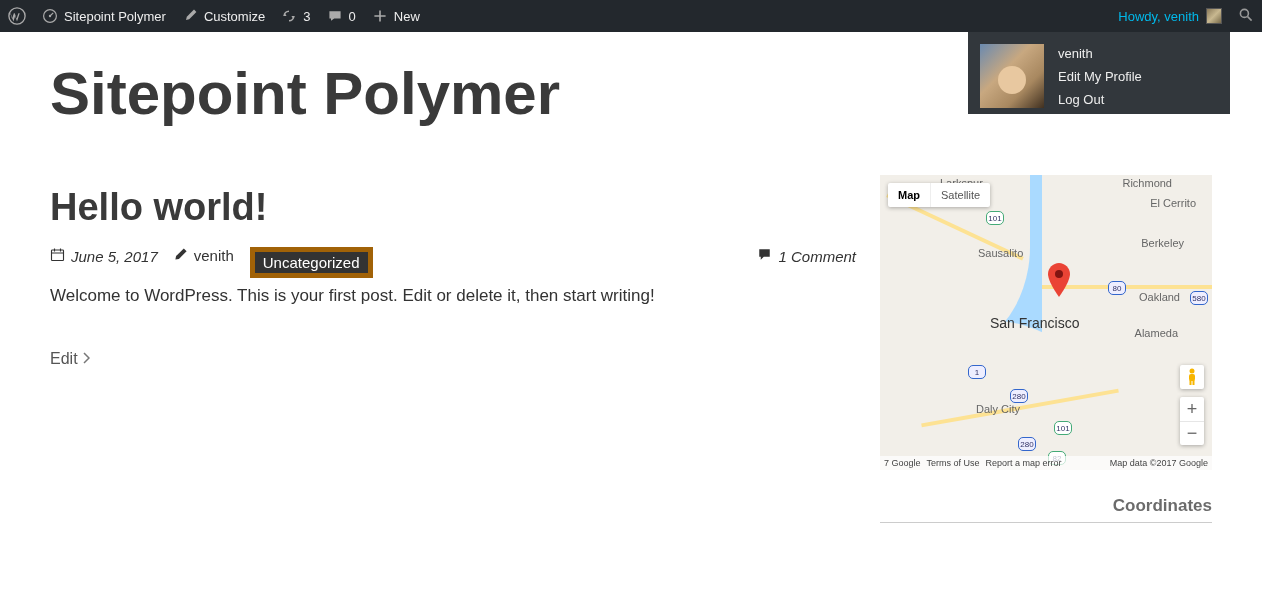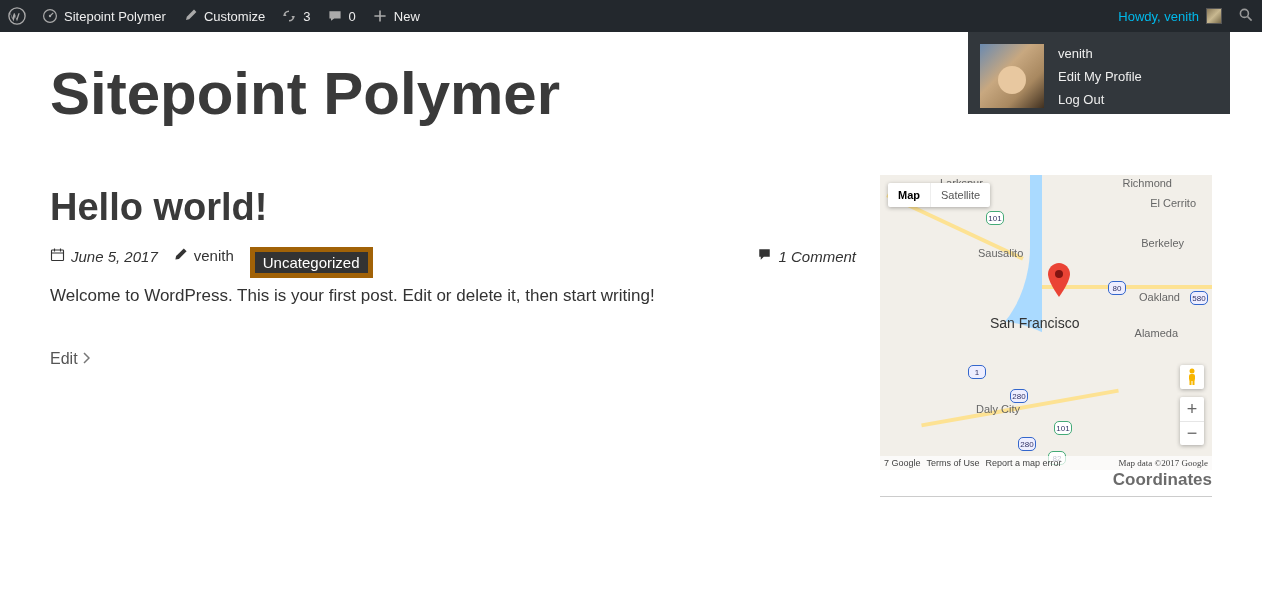--- a/index.html
+++ b/index.html
@@ -56,26 +56,26 @@
   .sf-label { font-size: 14px; color: #333; font-weight: 400; }
   .map-controls-top { position: absolute; top: 8px; left: 8px; display: flex; background: #fff; border-radius: 2px; box-shadow: 0 1px 4px rgba(0,0,0,.3); overflow: hidden; }
   .map-type { padding: 6px 10px; font-size: 11px; cursor: pointer; }
   .map-type.active { font-weight: 700; color: #000; }
   .map-type:not(.active) { color: #555; border-left: 1px solid #eee; }
   .pegman { position: absolute; right: 8px; top: 190px; width: 24px; height: 24px; background: #fff; border-radius: 2px; box-shadow: 0 1px 4px rgba(0,0,0,.3); display: flex; align-items: center; justify-content: center; font-size: 14px; cursor: pointer; }
   .zoom-controls { position: absolute; right: 8px; top: 222px; width: 24px; background: #fff; border-radius: 2px; box-shadow: 0 1px 4px rgba(0,0,0,.3); }
   .zoom-btn { height: 24px; display: flex; align-items: center; justify-content: center; font-size: 18px; color: #666; cursor: pointer; }
   .zoom-btn + .zoom-btn { border-top: 1px solid #e6e6e6; }
   .map-footer { position: absolute; bottom: 0; left: 0; right: 0; height: 14px; background: rgba(255,255,255,.7); display: flex; align-items: center; font-size: 9px; color: #444; padding: 0 4px; gap: 6px; }
-  .map-footer span:last-child { margin-left: auto; font-family: Liberation Serif, serif; }
+  .map-footer span:last-child { margin-left: auto; }
   .map-pin { position: absolute; top: 88px; left: 168px; }
   .shield { position:absolute; width:18px; height:14px; background:#fff; border:1px solid #4a7; border-radius:5px; font-size:8px; display:flex; align-items:center; justify-content:center; color:#336; }
   .shield.blue { border-color:#36c; background:#eef; }
   
-  .coord-heading { font-size: 17px; color: #6b6b6b; border-bottom: 1px solid #ccc; padding-bottom: 6px; }
+  .coord-heading { font-size: 17px; color: #6b6b6b; border-bottom: 1px solid #ccc; padding-bottom: 6px; margin-top: 26px; }
 </style>
 </head>
 <body>
 
 <div class="admin-bar">
   <div class="admin-left">
     <div class="admin-item">
       <span class="admin-icon">
         <svg width="18" height="18" viewBox="0 0 20 20" fill="#aaa">
             <circle cx="10" cy="10" r="9" fill="none" stroke="#aaa" stroke-width="1.5"></circle>

